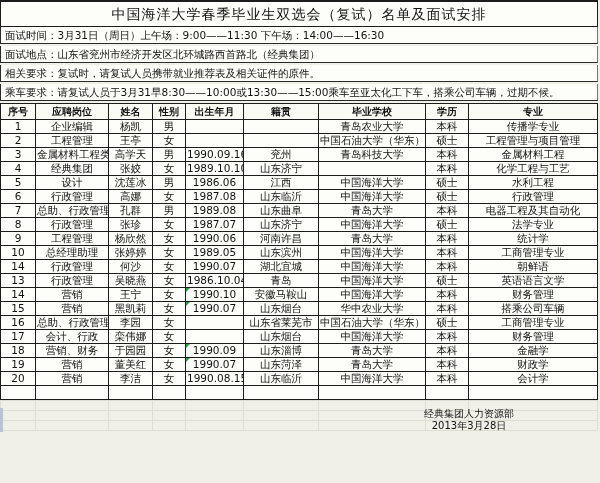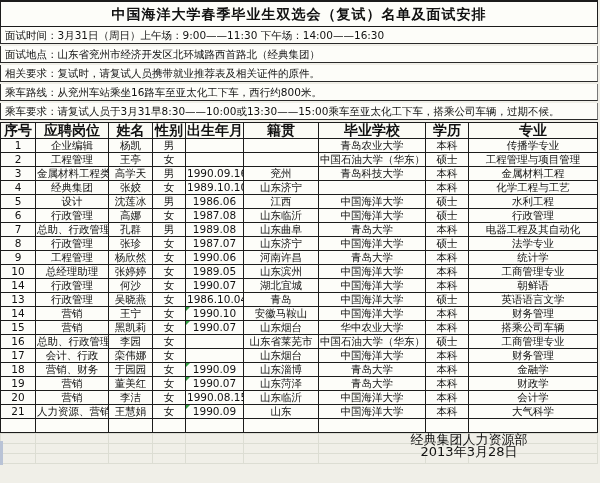--- a/index.html
+++ b/index.html
@@ -11,21 +11,21 @@
     overflow:hidden;
     position:relative;
   }
   .sheet{width:598px;position:relative;}
 
   
   .title{
     height:24px;line-height:24px;
     border:1px solid #1c1c1c;border-top-width:2px;
     background:#fdfdf9;
-    text-align:center;font-weight:bold;font-size:14px;letter-spacing:1px;
+    text-align:center;font-weight:normal;font-size:14px;letter-spacing:1px;
     white-space:nowrap;overflow:hidden;
   }
 
   
   .info-row{
     height:16px;line-height:16px;
     background:#fdfdf9;
     border-bottom:1px solid #2a2a2a;
     border-left:1px solid #2a2a2a;
     border-right:1px solid #777;
@@ -40,47 +40,46 @@
     border-collapse:collapse;table-layout:fixed;width:597px;
     background:#fdfdf9;
   }
   table.main th, table.main td{
     border:1px solid #1c1c1c;
     overflow:hidden;white-space:nowrap;
     text-align:center;vertical-align:middle;
     padding:0 1px;position:relative;
     font-size:10.5px;height:13px;line-height:13px;
   }
-  table.main th{font-weight:bold;font-size:14px;height:15px;line-height:15px;background:#fbfbf5;}
+  table.main th{font-weight:bold;font-size:10px;height:15px;line-height:15px;background:#fbfbf5;}
   td.flagged::before{
     content:"";position:absolute;top:0;left:0;width:0;height:0;
     border-top:4px solid #2f9e3f;border-right:4px solid transparent;
   }
 
   
   .footer-area{position:relative;width:598px;height:38px;}
   table.grid{border-collapse:collapse;table-layout:fixed;width:597px;}
   table.grid td{border:1px solid #dcddd3;height:9px;padding:0;}
   .footer-text{
-    position:absolute;top:1px;right:44px;width:170px;
-    text-align:center;font-size:13px;line-height:12px;color:#111;
+    position:absolute;top:8px;right:44px;width:170px;
+    text-align:center;font-size:10px;line-height:12px;color:#111;
   }
   .left-edge{position:absolute;left:0;bottom:6px;width:3px;height:24px;background:#b9c3d6;}
 </style>
 </head>
 <body>
 
 <div class="sheet">
 
   <div class="title">中国海洋大学春季毕业生双选会（复试）名单及面试安排</div>
 
   <div class="info-row">面试时间：3月31日（周日）上午场：9:00——11:30 下午场：14:00——16:30</div>
   <div class="info-row">面试地点：山东省兖州市经济开发区北环城路西首路北（经典集团）</div>
   <div class="info-row">相关要求：复试时，请复试人员携带就业推荐表及相关证件的原件。</div>
-  <div class="info-row">乘车路线：从兖州车站乘坐16路车至亚太化工下车，西行约800米。</div>
   <div class="info-row">乘车要求：请复试人员于3月31早8:30——10:00或13:30——15:00乘车至亚太化工下车，搭乘公司车辆，过期不候。</div>
 
   <table class="main">
     <colgroup>
       <col style="width:35px">
         <col style="width:73px">
         <col style="width:44px">
       <col style="width:33px">
         <col style="width:58px">
         <col style="width:75px">
@@ -305,31 +304,20 @@
           <td>营销</td>
           <td>李洁</td>
           <td>女</td>
           <td>1990.08.15</td>
           <td>山东临沂</td>
           <td>中国海洋大学</td>
           <td>本科</td>
           <td>会计学</td>
         </tr>
         <tr>
-          <td>21</td>
-          <td>人力资源、营销</td>
-          <td>王慧娟</td>
-          <td>女</td>
-          <td class="flagged">1990.09</td>
-          <td>山东</td>
-          <td>中国海洋大学</td>
-          <td>本科</td>
-          <td>大气科学</td>
-        </tr>
-        <tr>
           <td></td>
           <td></td>
           <td></td>
           <td></td>
           <td></td>
           <td></td>
           <td></td>
           <td></td>
           <td></td>
         </tr>

